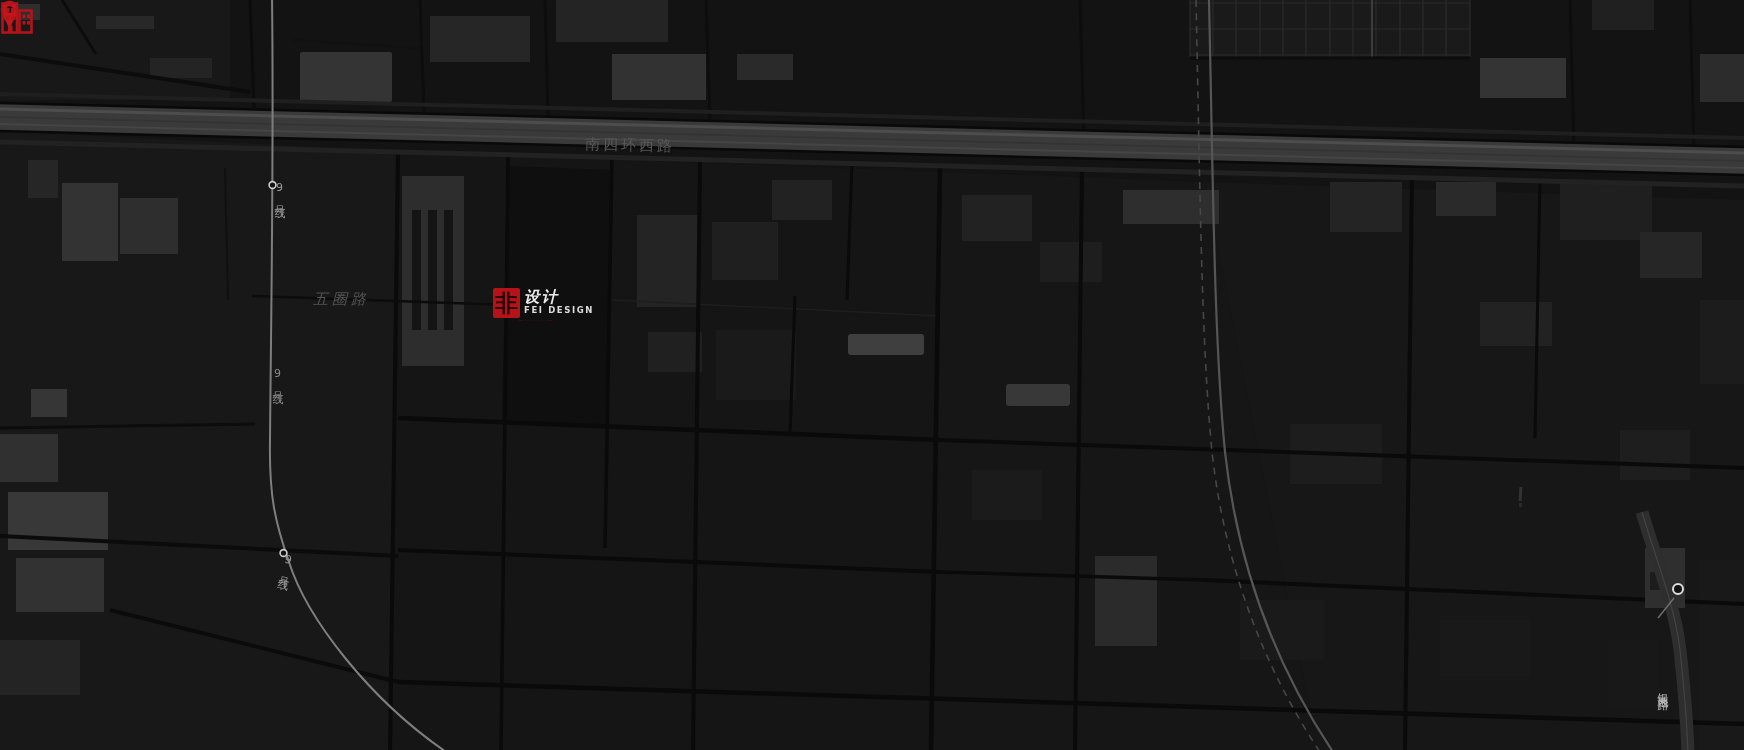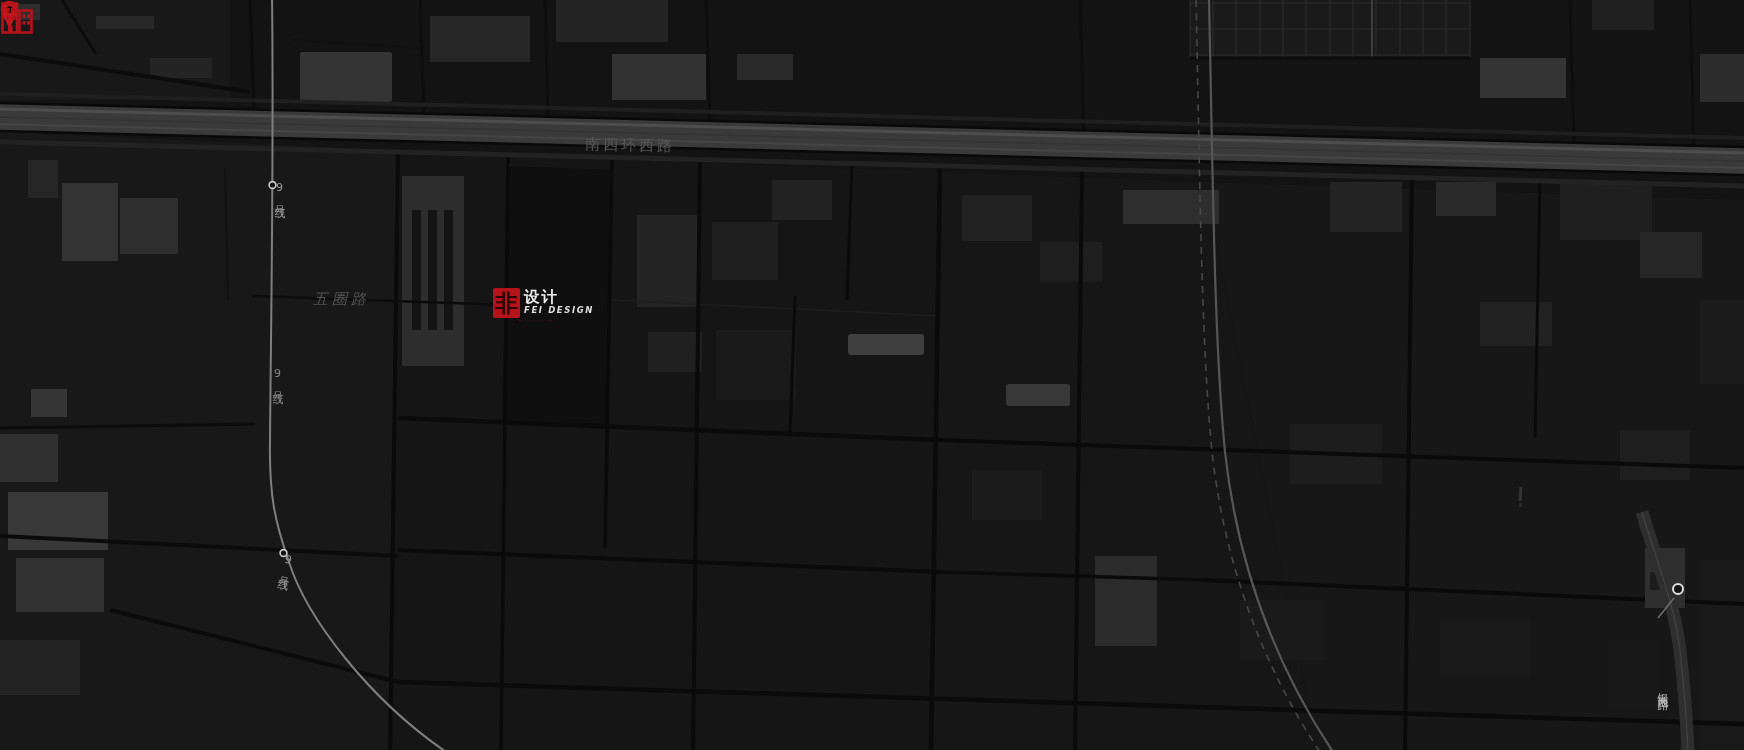--- a/index.html
+++ b/index.html
@@ -20,21 +20,21 @@
   .lbl-yindi{left:1654px;top:684px;color:#b8b8b8;font-size:11px;letter-spacing:2.5px;}
   .marker{position:absolute;left:0;top:0;width:0;height:0;}
   .pin{position:absolute;left:528px;top:221px;}
   .bld{position:absolute;left:519px;top:252px;}
   .logo{position:absolute;left:490px;top:286px;width:120px;}
   .logo-sq{
     position:absolute;left:3px;top:2px;width:27px;height:30px;border-radius:2px;
     display:flex;align-items:center;justify-content:center;
     font-weight:bold;font-size:23px;line-height:1;
   }
-  .logo-title{position:absolute;left:34px;top:1px;font-size:15.5px;font-weight:bold;letter-spacing:2px;}
+  .logo-title{position:absolute;left:34px;top:1px;font-size:15.5px;font-weight:bold;letter-spacing:2px;font-style:italic;}
   .logo-sub{position:absolute;left:34px;top:19px;font-size:8.5px;font-weight:bold;letter-spacing:1.6px;}
   .logo-tag{position:absolute;left:0px;top:32px;width:92px;text-align:center;font-size:4.5px;letter-spacing:1px;}
 </style>
 </head>
 <body>
 
 <div class="stage">
 
   <svg width="1744" height="750" viewBox="0 0 1744 750">
     <rect x="0" y="0" width="1744" height="750" fill="#131313"></rect>
@@ -199,18 +199,18 @@
         <rect x="27" y="14.5" width="3" height="3.6"></rect>
         <rect x="22.5" y="21" width="3" height="3.6"></rect>
         <rect x="27" y="21" width="3" height="3.6"></rect>
       </g>
     </svg>
     <div class="logo">
       <div class="logo-sq" style="background:#b5131a;color:#2a0305;">
         <span>非</span>
       </div>
       <div class="logo-title" style="color:#ececec;">设计</div>
-      <div class="logo-sub" style="color:#dedede;font-style:italic;">FEI DESIGN</div>
+      <div class="logo-sub" style="color:#dedede;">FEI DESIGN</div>
       <div class="logo-tag" style="color:#8f1016;">—··········—</div>
     </div>
   </div>
 
 </div>
 
 </body></html>

